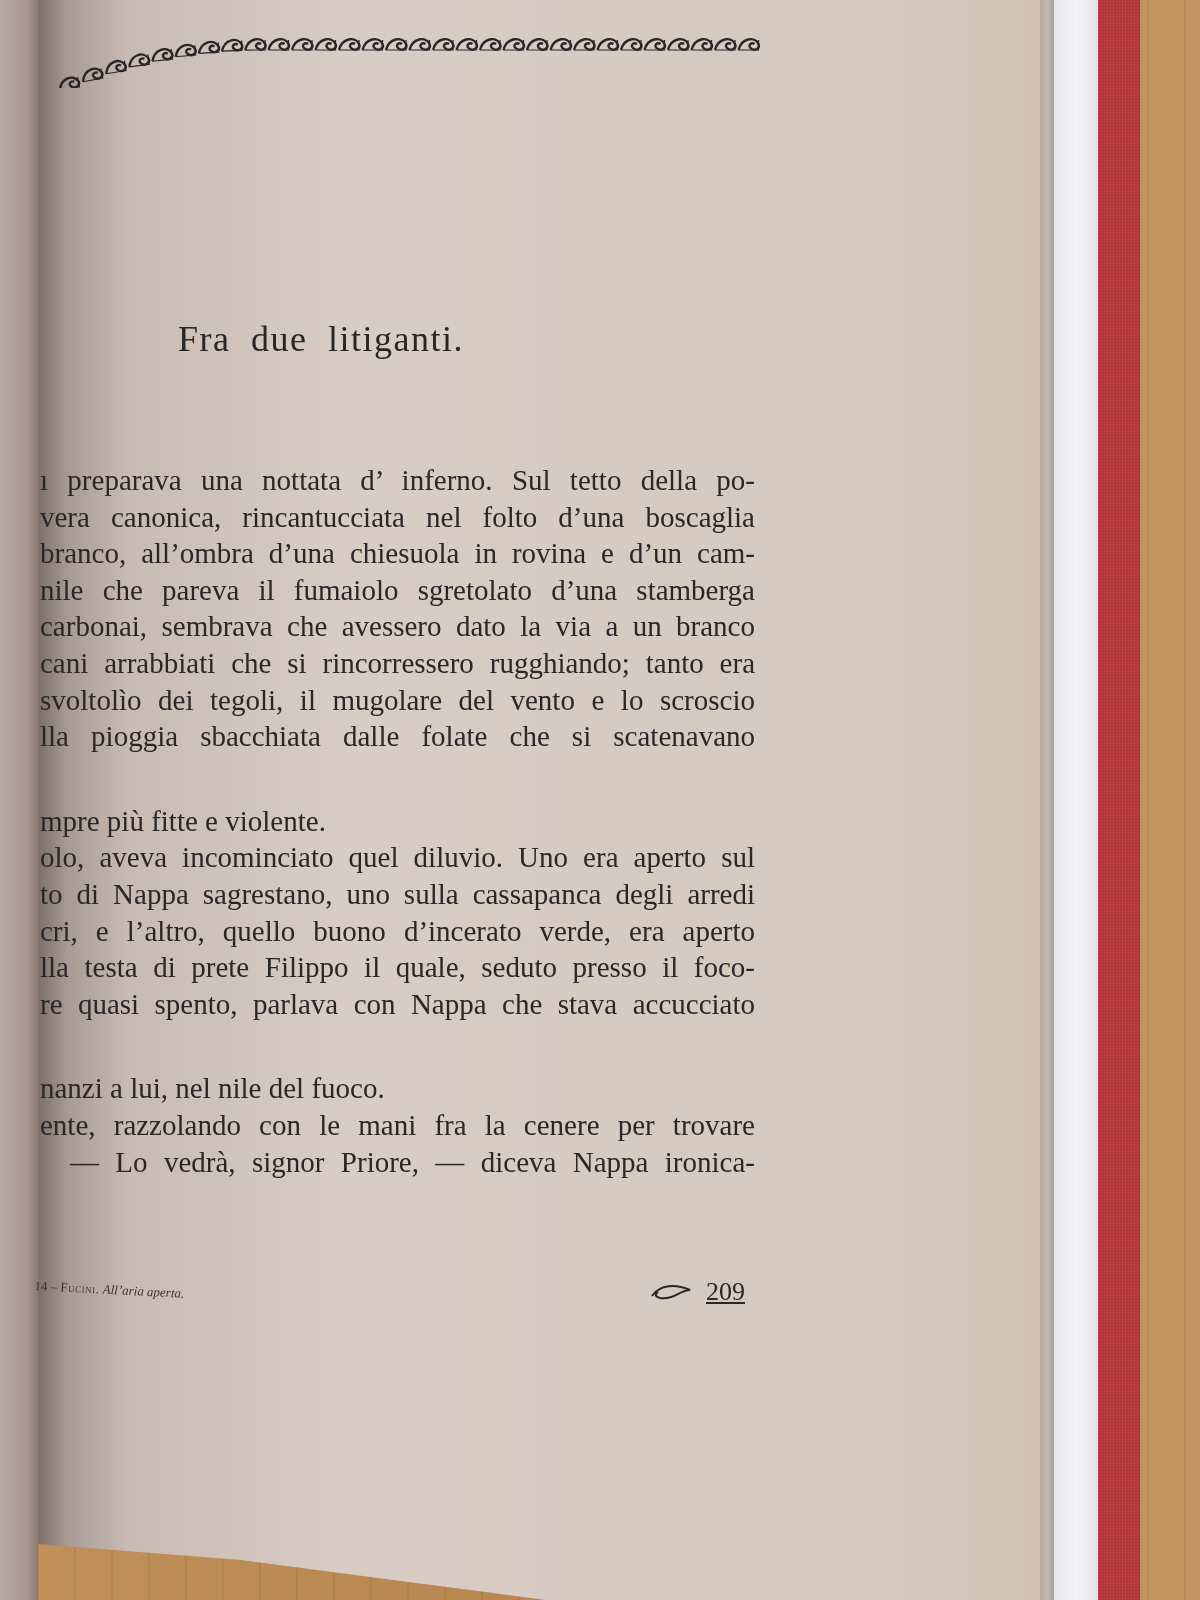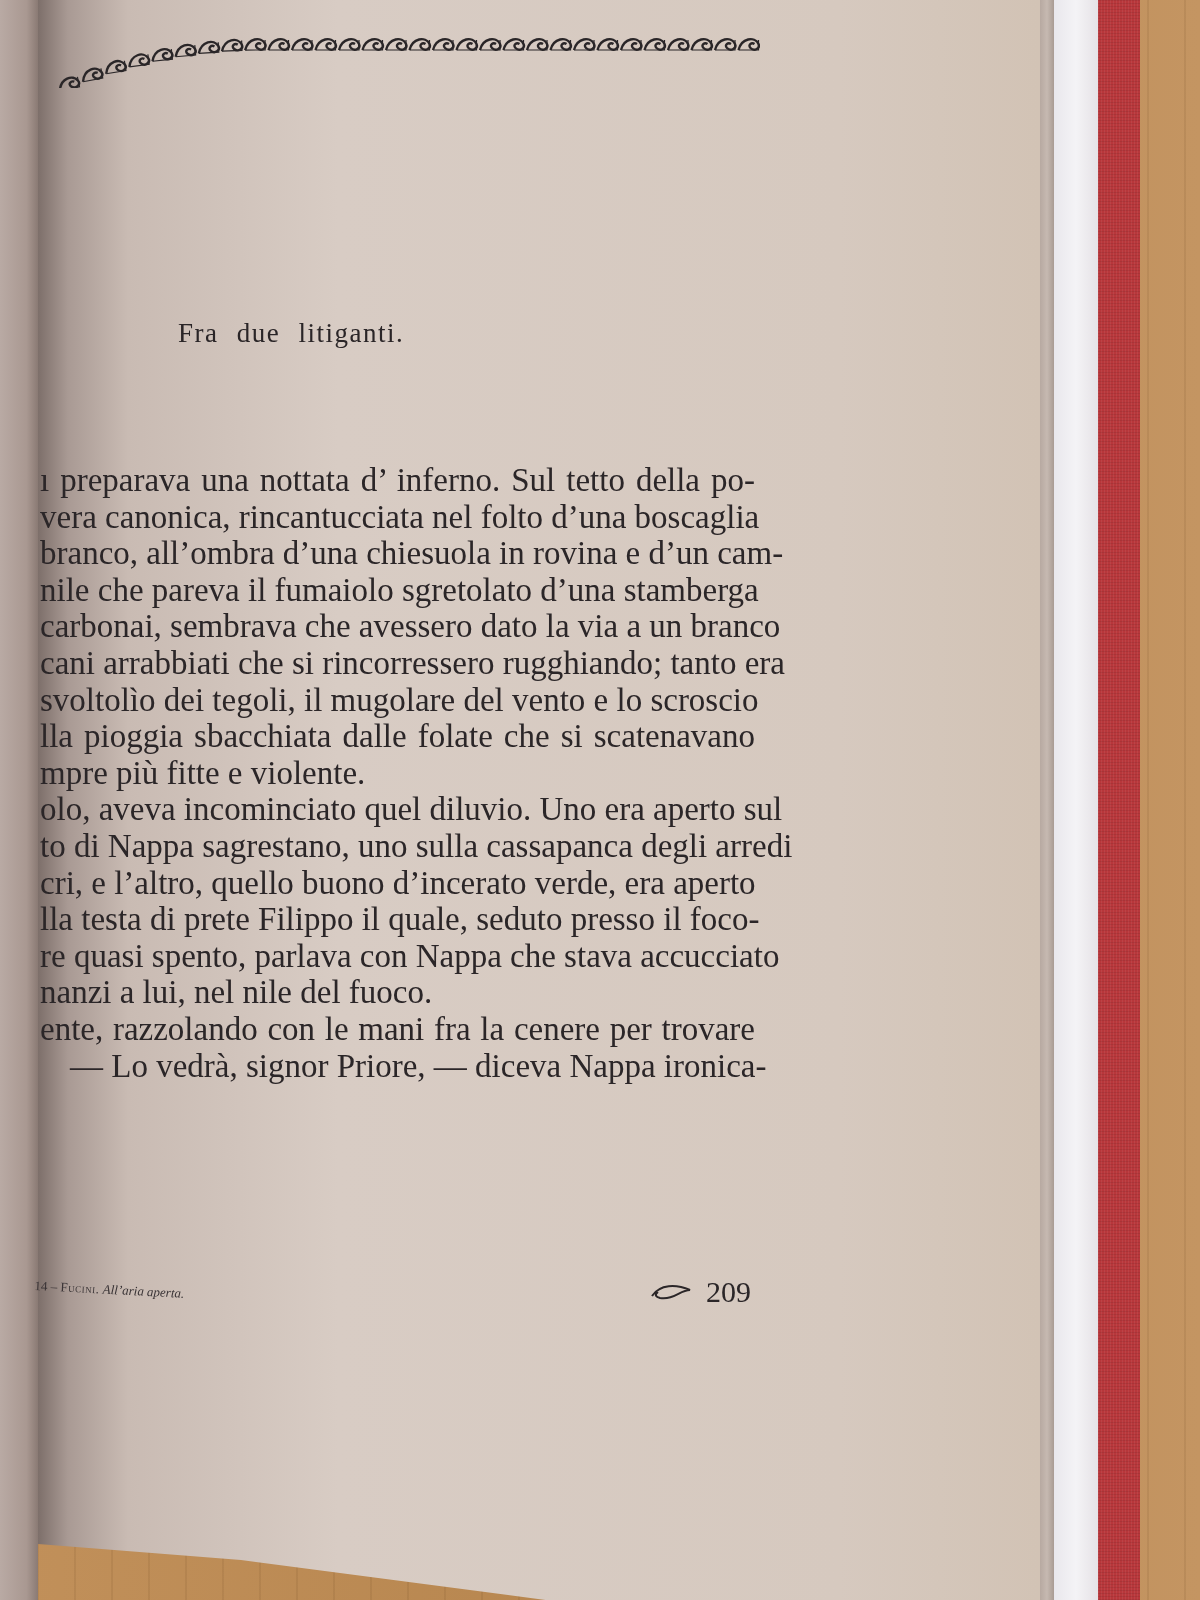--- a/index.html
+++ b/index.html
@@ -38,48 +38,48 @@
       repeating-linear-gradient(90deg, rgba(255,255,255,0.06) 0 1px, transparent 1px 3px),
       #b8373b;
   }
 
   .ornament {
     position: absolute; left: 55px; top: 18px; width: 705px; height: 70px;
   }
 
   .title {
     position: absolute; left: 178px; top: 318px;
-    font-size: 27px; color: #2a2527; letter-spacing: 1.5px; word-spacing: 10px;
+    font-size: 36px; color: #2a2527; letter-spacing: 1.5px; word-spacing: 10px;
     margin: 0; font-weight: normal;
   }
 
   .body-text {
     position: absolute; left: 40px; top: 462px; width: 715px;
-    font-size: 33px; line-height: 36.6px; color: #2b2628;
+    font-size: 29px; line-height: 36.6px; color: #2b2628;
   }
   .line {
     display: block; white-space: nowrap; text-align: justify; text-align-last: justify;
     height: 36.6px;
   }
-  .line.last { text-align-last: left; }
+  .line.last { text-align-last: left; margin-top: 48px; }
   .line.indent { padding-left: 30px; }
 
   .footer-sig {
     position: absolute; left: 35px; top: 1278px;
     font-size: 13px; color: #3a3436; transform: rotate(3deg); transform-origin: left top;
     white-space: nowrap;
   }
   .footer-sig .sc { font-variant: small-caps; letter-spacing: 0.5px; }
   .footer-sig .it { font-style: italic; }
   .folio {
     position: absolute; left: 650px; top: 1275px; height: 34px;
     display: flex; align-items: center; gap: 14px; color: #2b2628;
   }
   .folio-ornament { width: 42px; height: 20px; }
-  .page-number { font-size: 30px; }
+  .page-number { font-size: 26px; text-decoration: underline; }
 </style>
 </head>
 <body>
 
 <div class="wood"></div>
 <div class="left-leaf"></div>
 
 <div class="page">
 </div>
 

